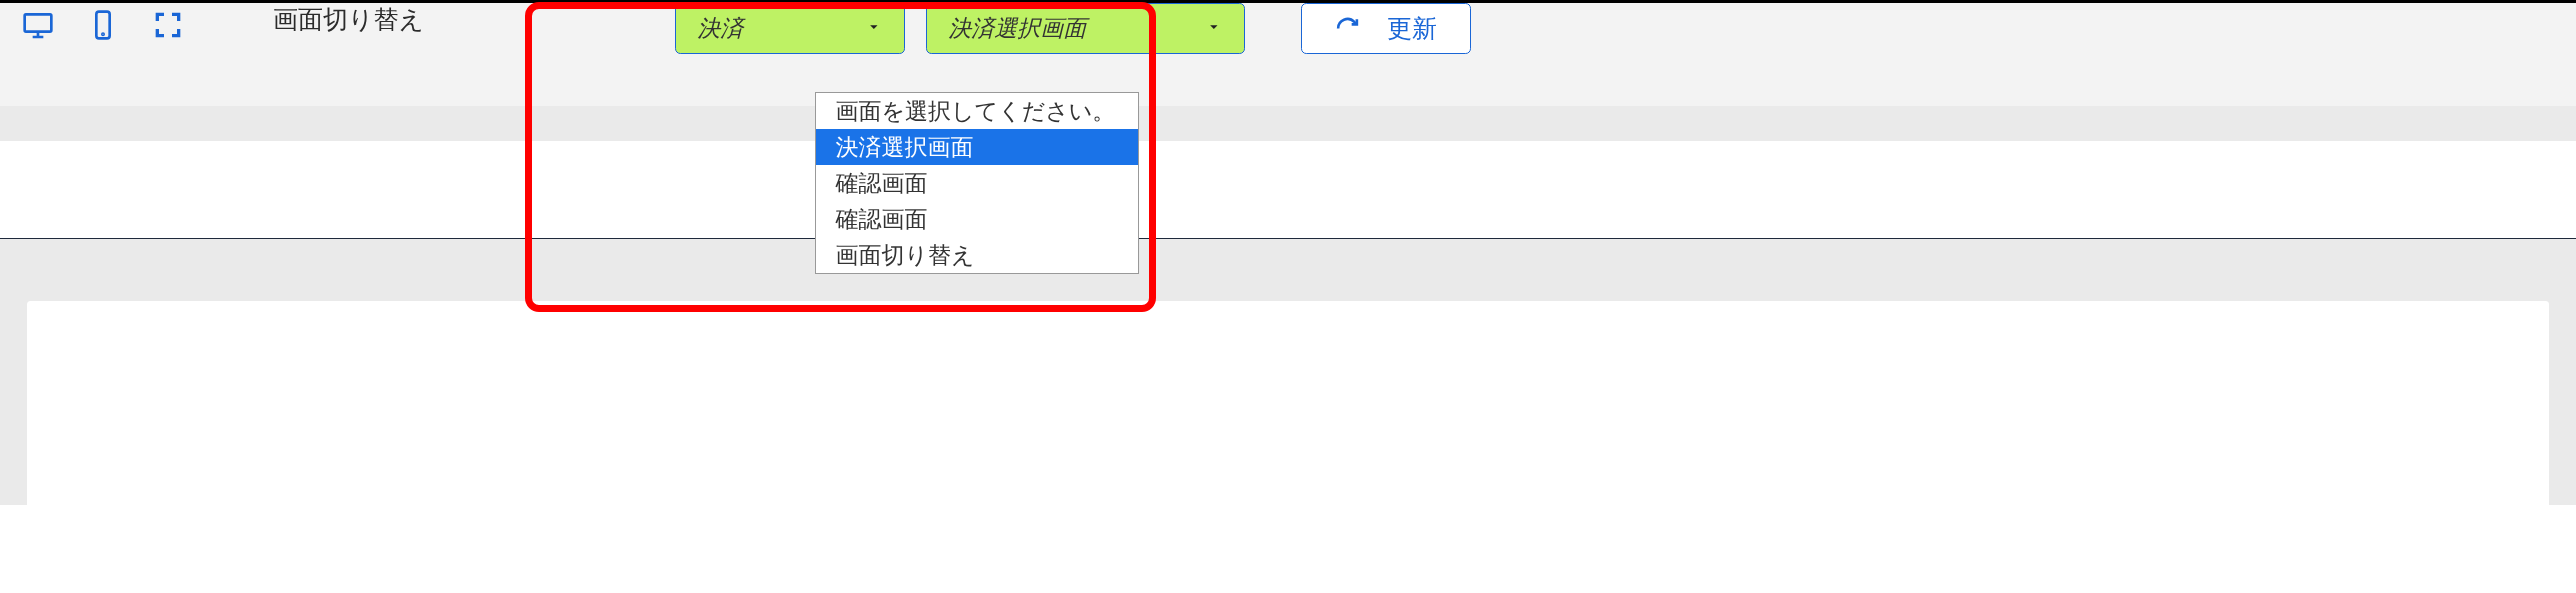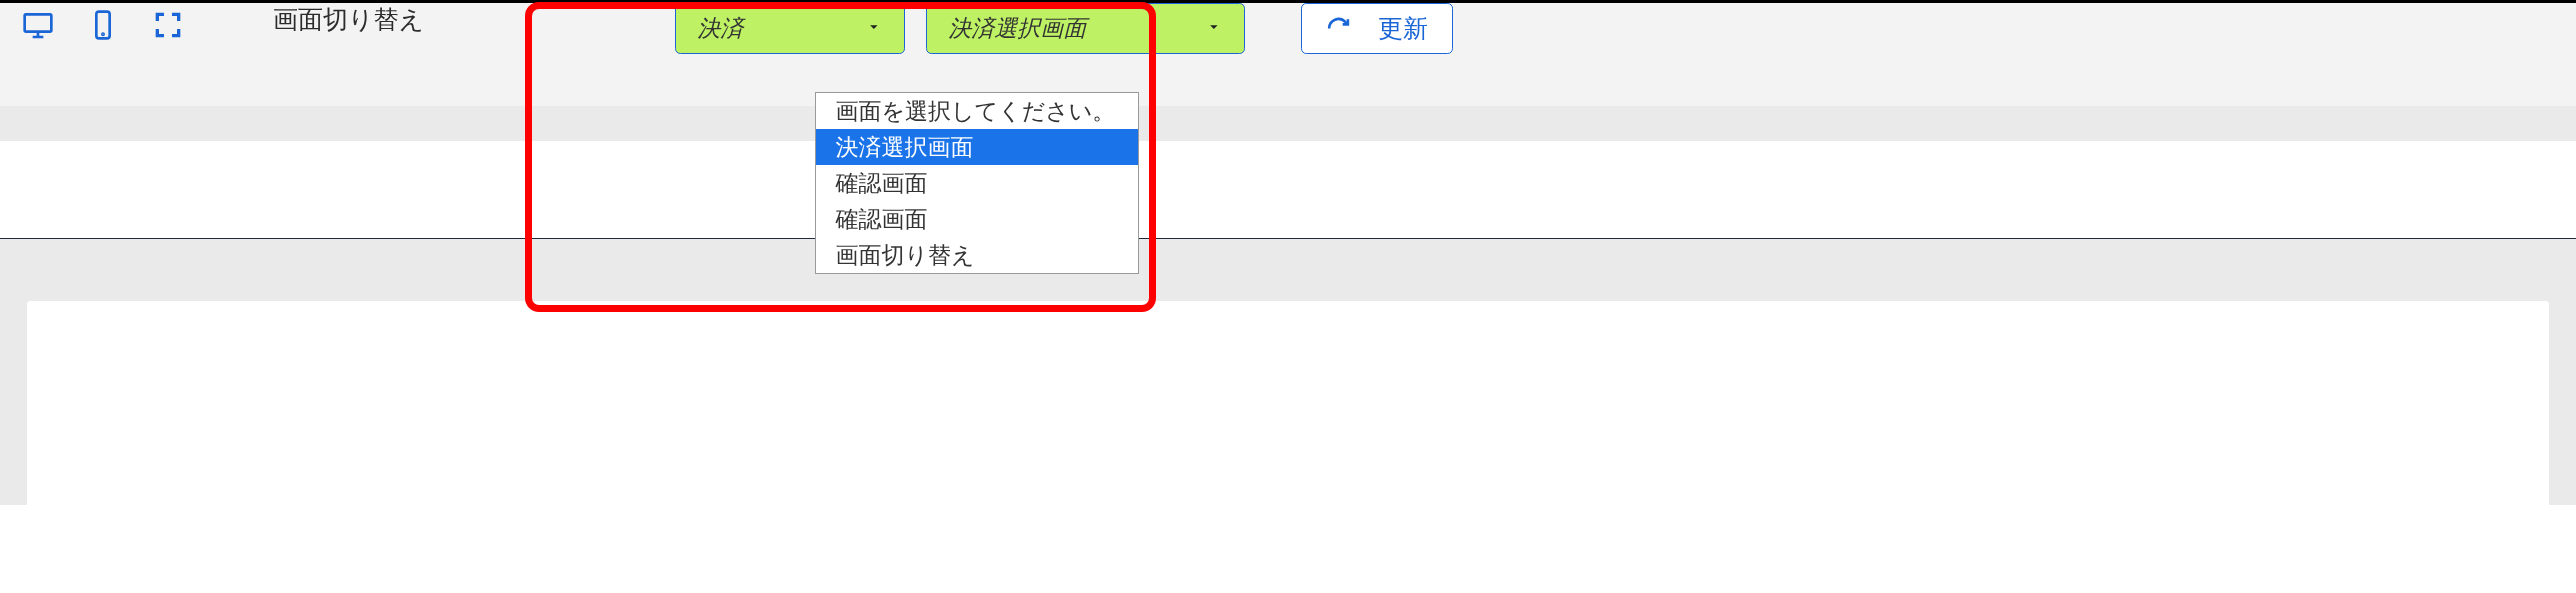--- a/index.html
+++ b/index.html
@@ -55,21 +55,21 @@
     }
     .select-box.wide { width: 319px; }
     .chev { color: #222; }
     .chev svg { width: 17.7px; height: 17.7px; }
     .refresh-btn {
       margin-left: 35px;
       background: #fff;
       border: 1.8px solid #1a66d6;
       border-radius: 5.3px;
       height: 51px;
-      width: 152px;
+      width: 170px;
       display: flex;
       align-items: center;
       justify-content: center;
       gap: 26.6px;
       color: #1a66d6;
       cursor: pointer;
       font-size: 25px;
     }
     .refresh-btn svg { width: 25px; height: 25px; }
     .content-bg {

